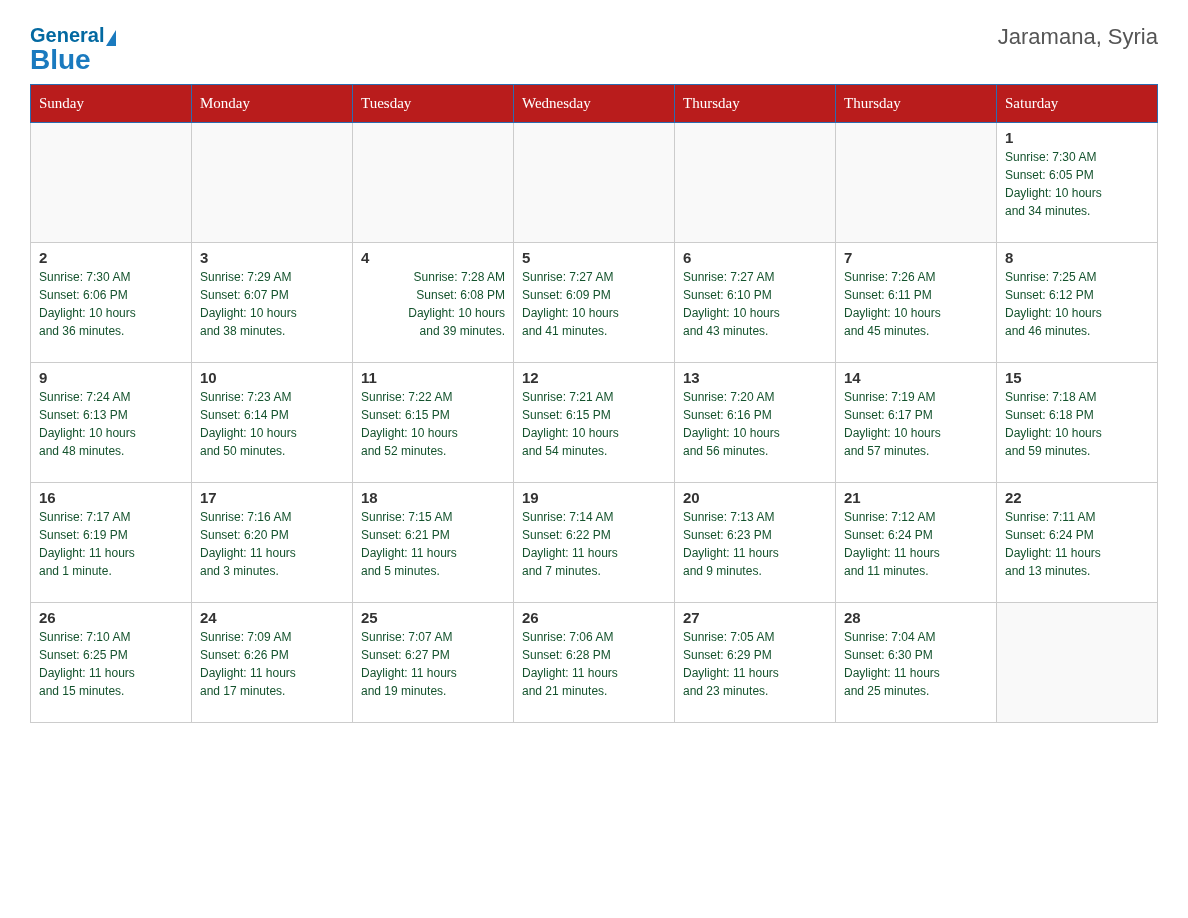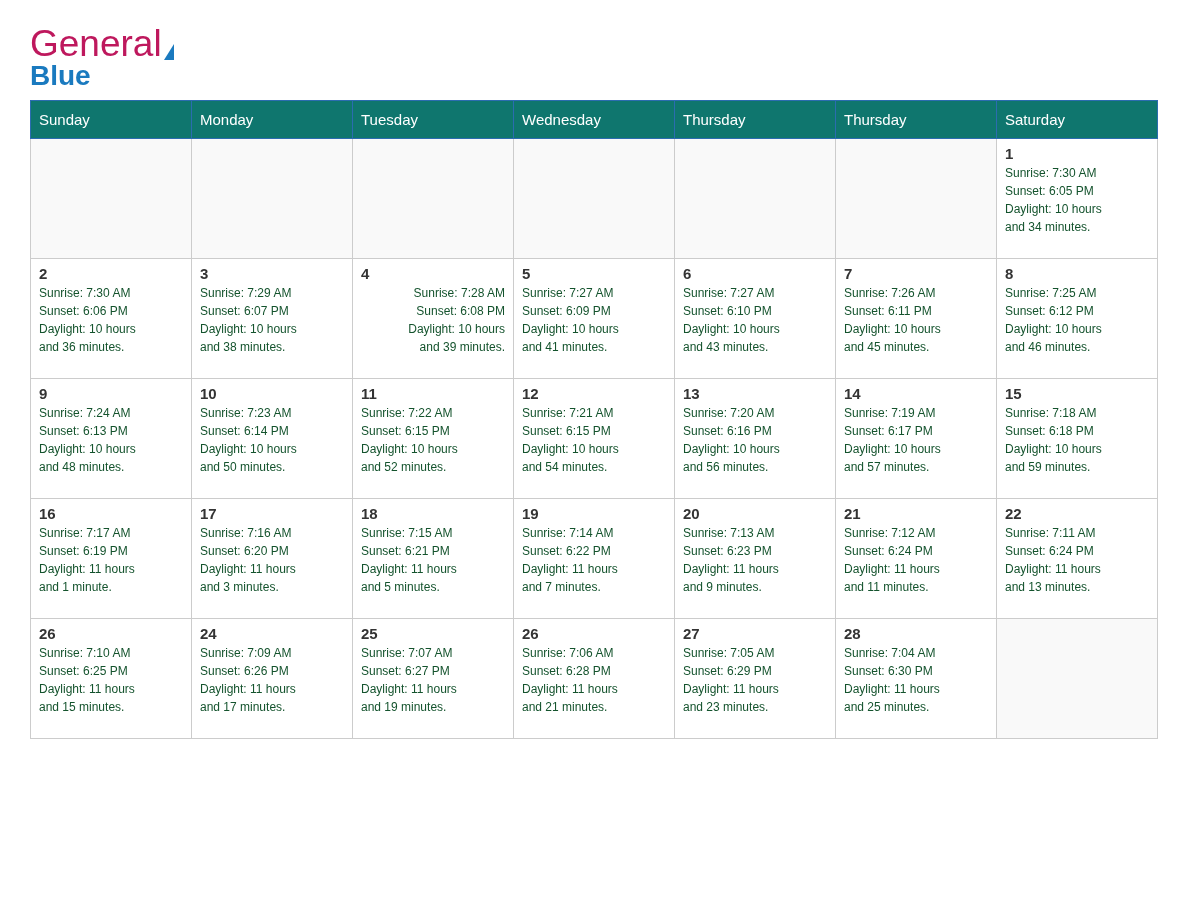--- a/index.html
+++ b/index.html
@@ -16,23 +16,23 @@
       align-items: flex-start;
       margin-bottom: 10px;
     }
     .logo {
       display: flex;
       flex-direction: column;
       align-items: flex-start;
       padding-top: 5px;
     }
     .logo-general {
-      font-size: 37px;
-      font-weight: normal;
-      color: #be185d;
+      font-size: 20px;
+      font-weight: bold;
+      color: #0369a1;
       line-height: 1;
     }
     .logo-blue {
       font-size: 28px;
       font-weight: bold;
       color: #1a7abf;
       line-height: 1;
     }
     .logo-triangle {
       display: inline-block;
@@ -56,21 +56,22 @@
       font-size: 22px;
       color: #555;
       margin-top: 4px;
     }
     .calendar {
       width: 100%;
       border-collapse: collapse;
       margin-top: 10px;
     }
     .calendar thead tr {
-      background-color: #0f766e;
+      background-color: #b91c1c;
+      font-family: Liberation Serif, serif;
     }
     .calendar thead th {
       color: #fff;
       font-size: 15px;
       font-weight: normal;
       padding: 10px 8px;
       text-align: left;
       border: 1px solid #2b6cb0;
     }
     .calendar tbody td {
@@ -107,20 +108,21 @@
 <div class="header">
   <div class="logo">
     <div>
       <span class="logo-general">General</span><span class="logo-triangle"></span>
     </div>
     <div>
       <span class="logo-blue">Blue</span>
     </div>
   </div>
   <div class="title-block">
+    <div class="location">Jaramana, Syria</div>
   </div>
 </div>
 
 <table class="calendar">
   <thead>
     <tr>
     <th>Sunday</th>
         <th>Monday</th>
         <th>Tuesday</th>
         <th>Wednesday</th>

